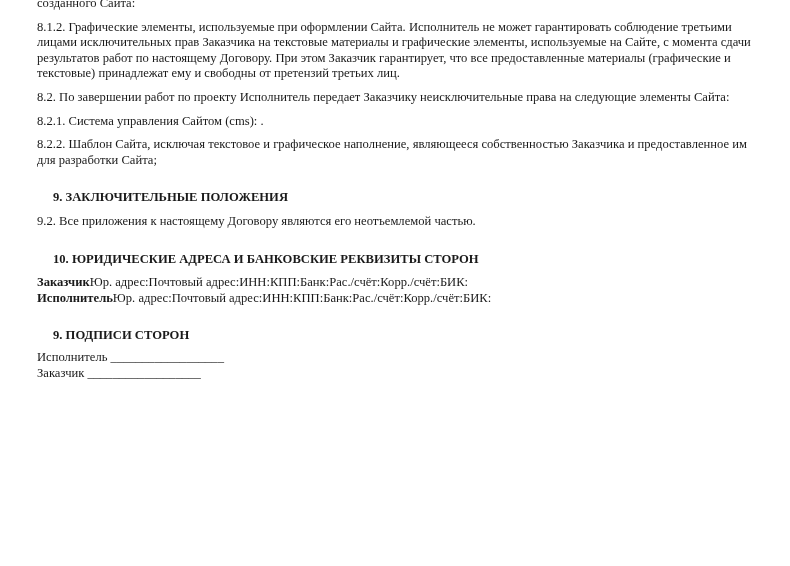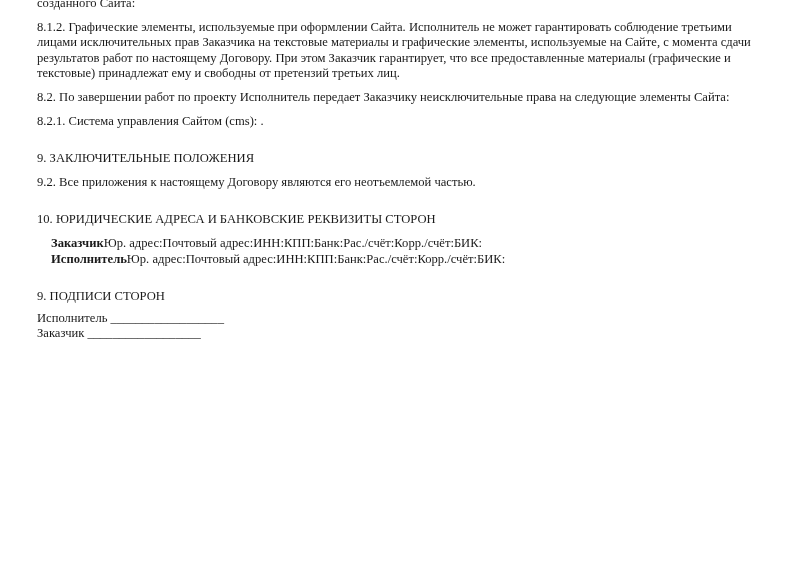--- a/index.html
+++ b/index.html
@@ -3,37 +3,38 @@
 <meta charset="utf-8">
 <style>
   html, body { margin: 0; padding: 0; background: #ffffff; }
   body {
     width: 790px; height: 566px; overflow: hidden; position: relative;
     font-family: "Liberation Serif", "DejaVu Serif", serif;
     font-size: 12.6px; color: #1a1a1a; line-height: 15.6px;
   }
   .page { position: absolute; left: 37px; top: -4px; width: 720px; }
   .p { margin: 0 0 8px 0; }
-  .h { font-weight: normal; margin: 0; }
+  .h { font-weight: bold; margin: 16px; }
   .sec9 { margin-top: 22px; margin-bottom: 8px; }
   .sec10 { margin-top: 22px; margin-bottom: 8px; }
   .sec11 { margin-top: 22px; margin-bottom: 6px; }
   .line { margin: 0; }
-  .b { font-weight: bold; margin-left: 14px; }
+  .b { font-weight: bold; }
 </style>
 </head>
 <body>
 
 <div class="page">
 
   <div>
     <p class="p">созданного Сайта:</p>
     <p class="p">8.1.2. Графические элементы, используемые при оформлении Сайта. Исполнитель не может гарантировать соблюдение третьими лицами исключительных прав Заказчика на текстовые материалы и графические элементы, используемые на Сайте, с момента сдачи результатов работ по настоящему Договору. При этом Заказчик гарантирует, что все предоставленные материалы (графические и текстовые) принадлежат ему и свободны от претензий третьих лиц.</p>
     <p class="p">8.2. По завершении работ по проекту Исполнитель передает Заказчику неисключительные права на следующие элементы Сайта:</p>
     <p class="p">8.2.1. Система управления Сайтом (cms): .</p>
+    <p class="p">8.2.2. Шаблон Сайта, исключая текстовое и графическое наполнение, являющееся собственностью Заказчика и предоставленное им для разработки Сайта;</p>
   </div>
 
   <div>
     <p class="h sec9">9. ЗАКЛЮЧИТЕЛЬНЫЕ ПОЛОЖЕНИЯ</p>
     <p class="p">9.2. Все приложения к настоящему Договору являются его неотъемлемой частью.</p>
   </div>
 
   <div>
     <p class="h sec10">10. ЮРИДИЧЕСКИЕ АДРЕСА И БАНКОВСКИЕ РЕКВИЗИТЫ СТОРОН</p>
     <p class="line"><span class="b">Заказчик</span><span>Юр. адрес:Почтовый адрес:ИНН:КПП:Банк:Рас./счёт:Корр./счёт:БИК:</span></p>

